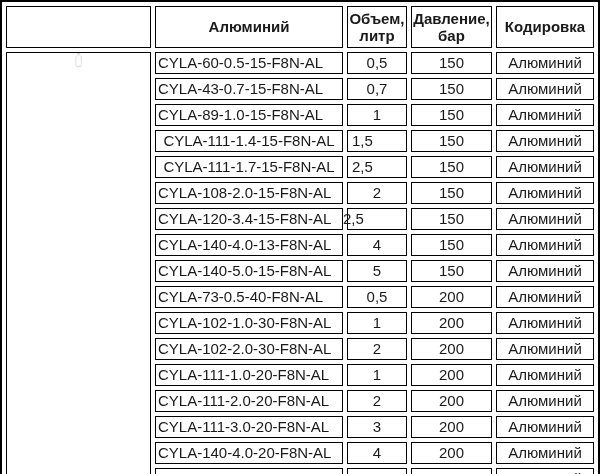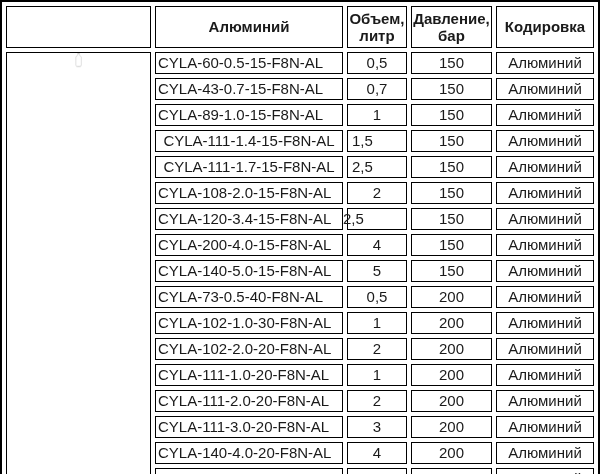--- a/index.html
+++ b/index.html
@@ -162,21 +162,21 @@
         <td class="cell-pressure">150</td>
         <td class="cell-material">Алюминий</td>
       </tr>
       <tr>
         <td class="cell-code">CYLA-120-3.4-15-F8N-AL</td>
         <td class="cell-volume">2,5</td>
         <td class="cell-pressure">150</td>
         <td class="cell-material">Алюминий</td>
       </tr>
       <tr>
-        <td class="cell-code">CYLA-200-4.0-15-F8N-AL</td>
+        <td class="cell-code">CYLA-140-4.0-13-F8N-AL</td>
         <td class="cell-volume">4</td>
         <td class="cell-pressure">150</td>
         <td class="cell-material">Алюминий</td>
       </tr>
       <tr>
         <td class="cell-code">CYLA-140-5.0-15-F8N-AL</td>
         <td class="cell-volume">5</td>
         <td class="cell-pressure">150</td>
         <td class="cell-material">Алюминий</td>
       </tr>
@@ -186,21 +186,21 @@
         <td class="cell-pressure">200</td>
         <td class="cell-material">Алюминий</td>
       </tr>
       <tr>
         <td class="cell-code">CYLA-102-1.0-30-F8N-AL</td>
         <td class="cell-volume">1</td>
         <td class="cell-pressure">200</td>
         <td class="cell-material">Алюминий</td>
       </tr>
       <tr>
-        <td class="cell-code">CYLA-102-2.0-20-F8N-AL</td>
+        <td class="cell-code">CYLA-102-2.0-30-F8N-AL</td>
         <td class="cell-volume">2</td>
         <td class="cell-pressure">200</td>
         <td class="cell-material">Алюминий</td>
       </tr>
       <tr>
         <td class="cell-code">CYLA-111-1.0-20-F8N-AL</td>
         <td class="cell-volume">1</td>
         <td class="cell-pressure">200</td>
         <td class="cell-material">Алюминий</td>
       </tr>

